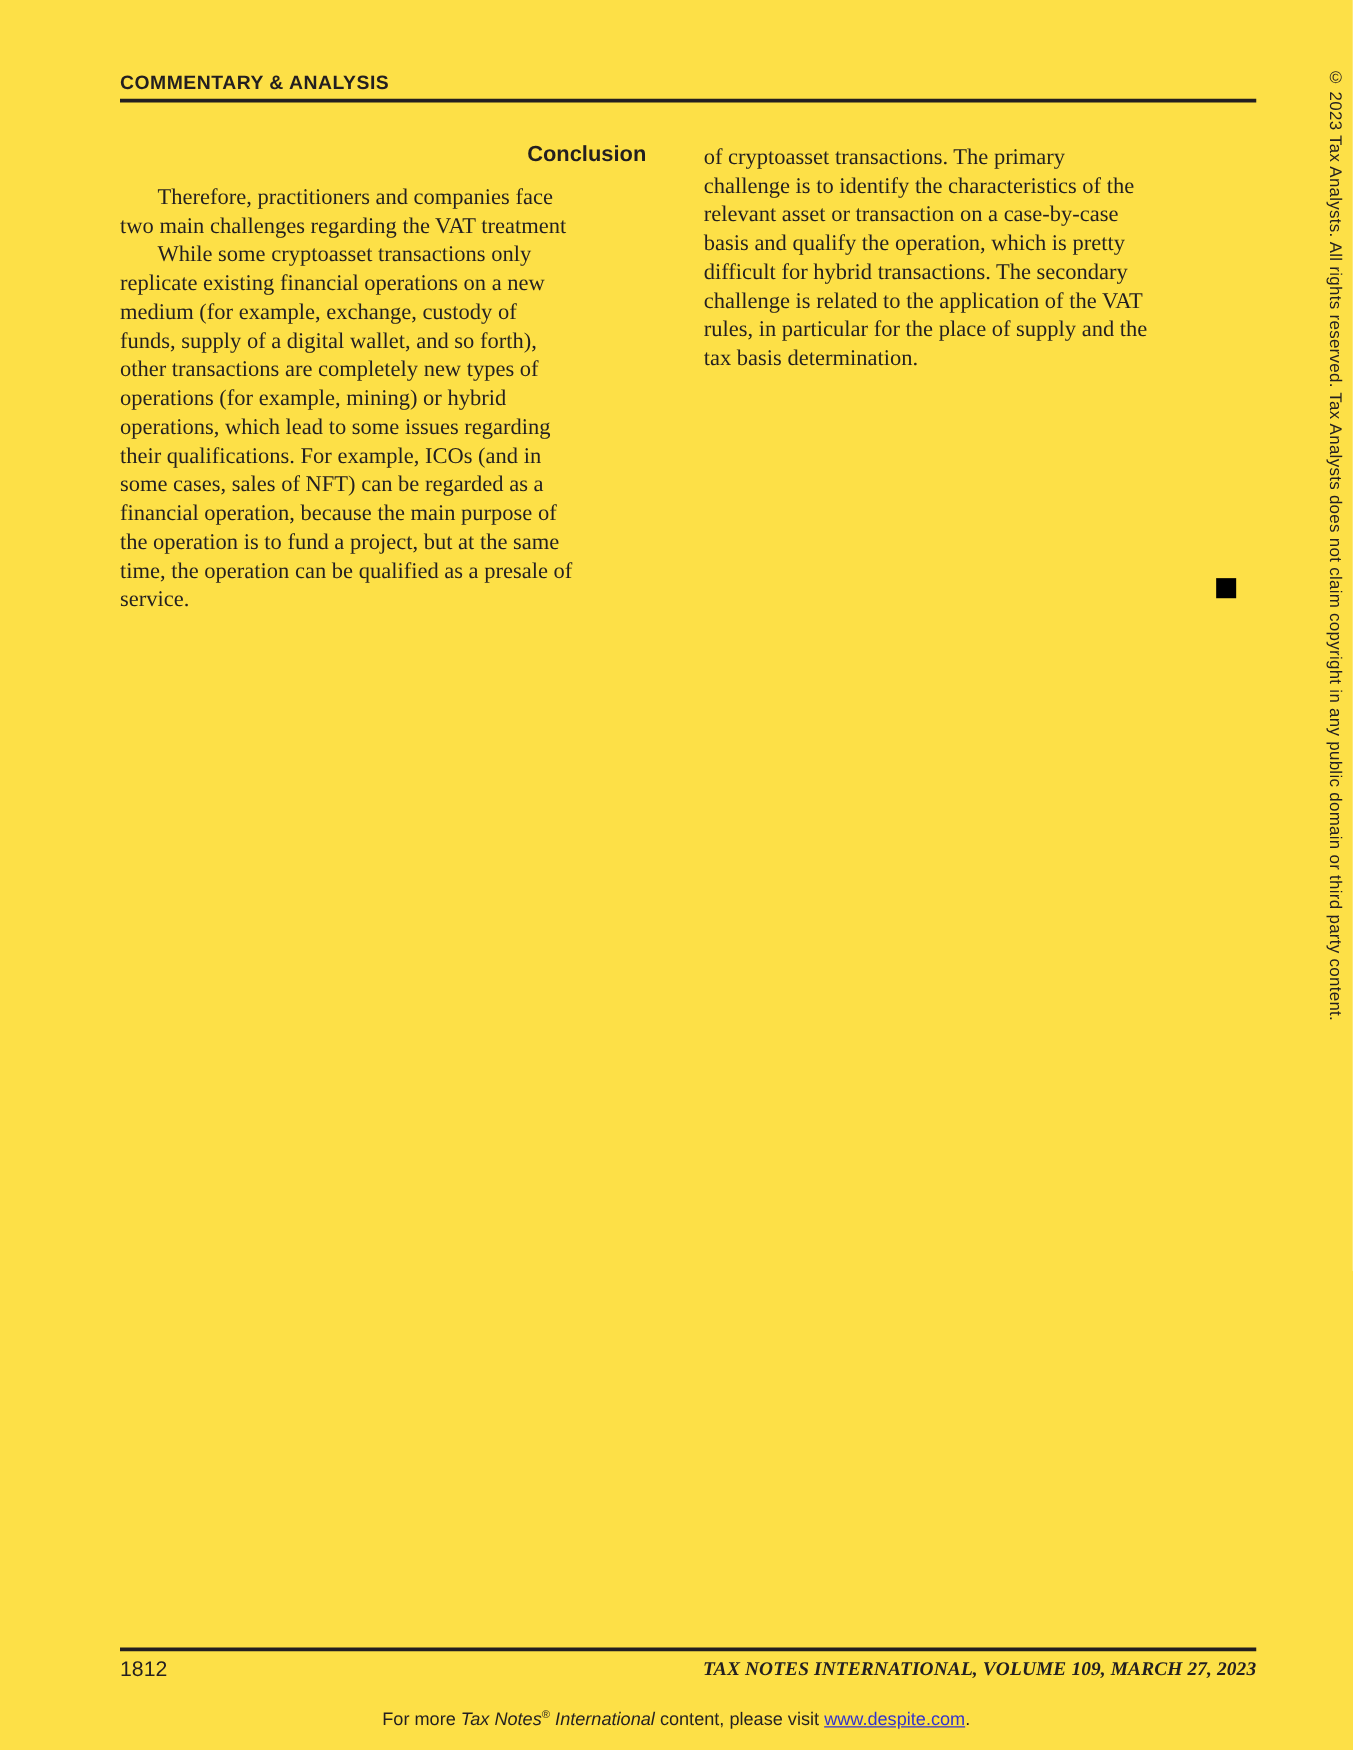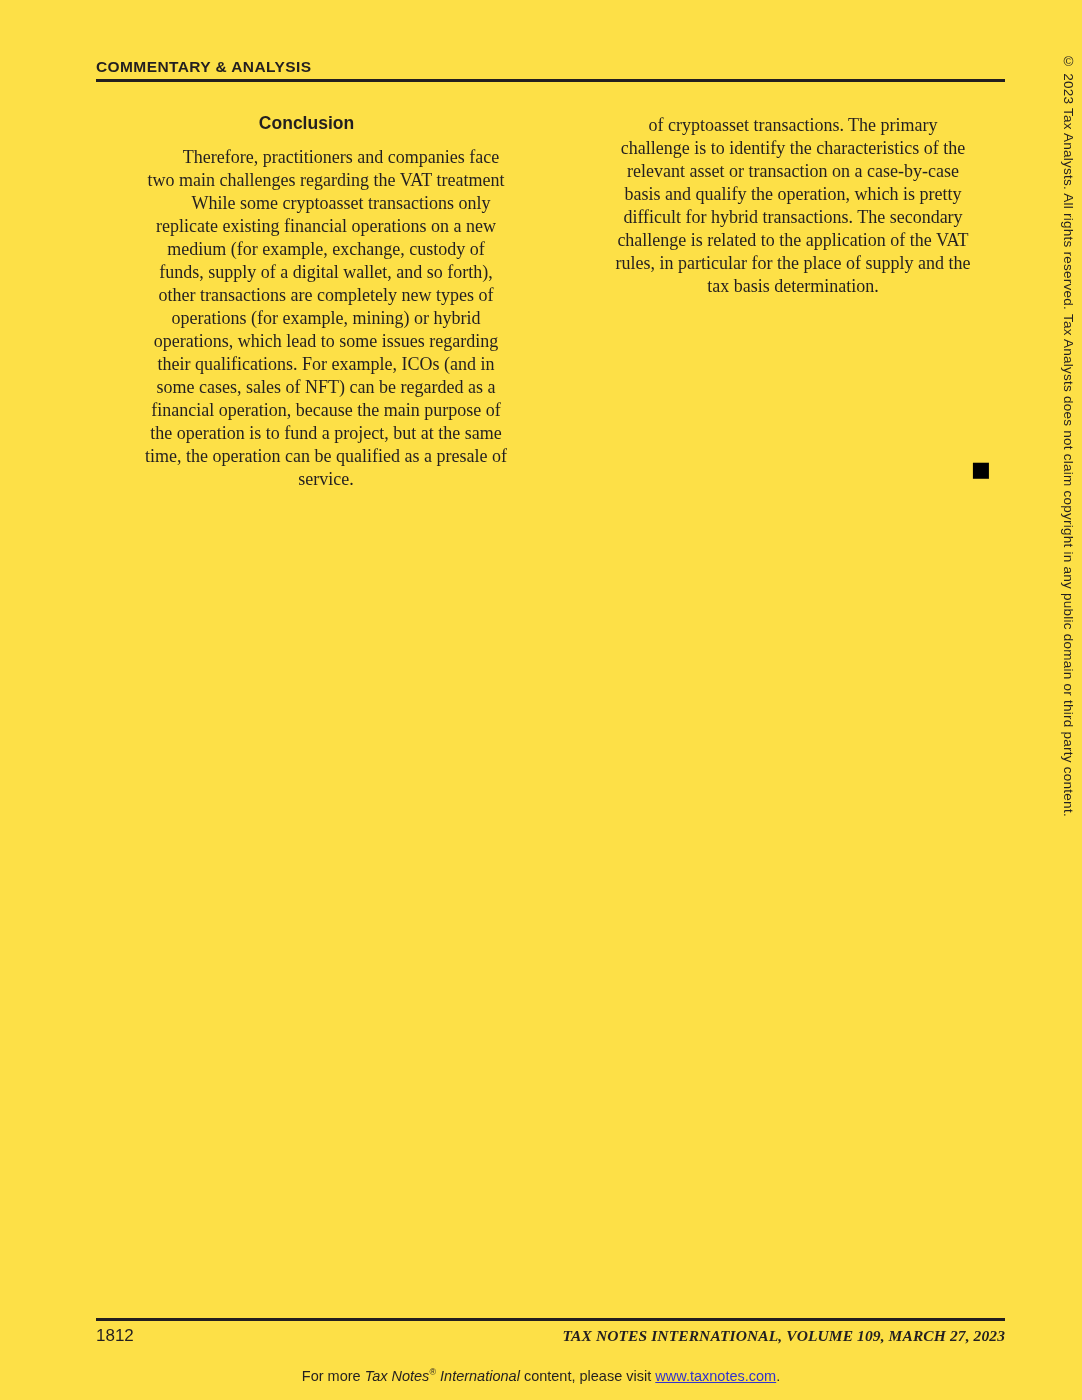--- a/index.html
+++ b/index.html
@@ -57,32 +57,32 @@
     width: 460px;
     font-size: 18px;
     line-height: 23px;
     color: #231f20;
   }
   .col-left  { left: 96px;  top: 112px; }
   .col-right { left: 563px; top: 114px; }
 
   .article-heading {
     width: 421px;
-    text-align: center;
+    text-align: right;
     font-family: "Liberation Sans", sans-serif;
     font-weight: 700;
     font-size: 17.5px;
     line-height: 22px;
     margin: 0 0 12px 0;
     color: #231f20;
   }
   .para {
     margin: 0;
     white-space: pre-line;
-    text-align: center;
+    text-align: left;
   }
   .para.indent { text-indent: 30px; }
 
   .end-marker {
     position: absolute;
     left: 971px;
     top: 462px;
     width: 15px;
     height: 15px;
     font-size: 21px;
@@ -182,16 +182,16 @@
 tax basis determination.</p>
   </div>
 
   <div class="end-marker">■</div>
 
   <div class="footer-rule"></div>
   <div class="page-number">1812</div>
   <div class="journal-line">TAX NOTES INTERNATIONAL, VOLUME 109, MARCH 27, 2023</div>
 
   <div class="promo-line">
-    <span>For more </span><span class="brand">Tax Notes</span><sup>®</sup><span class="brand"> International</span><span> content, please visit </span><a class="promo-link">www.taxnotes.com</a><span>.</span>
+    <span>For more </span><span class="brand">Tax Notes</span><sup>®</sup><span class="brand"> International</span><span> content, please visit </span><a class="promo-link">www.despite.com</a><span>.</span>
   </div>
 
 </div>
 
 </body></html>

